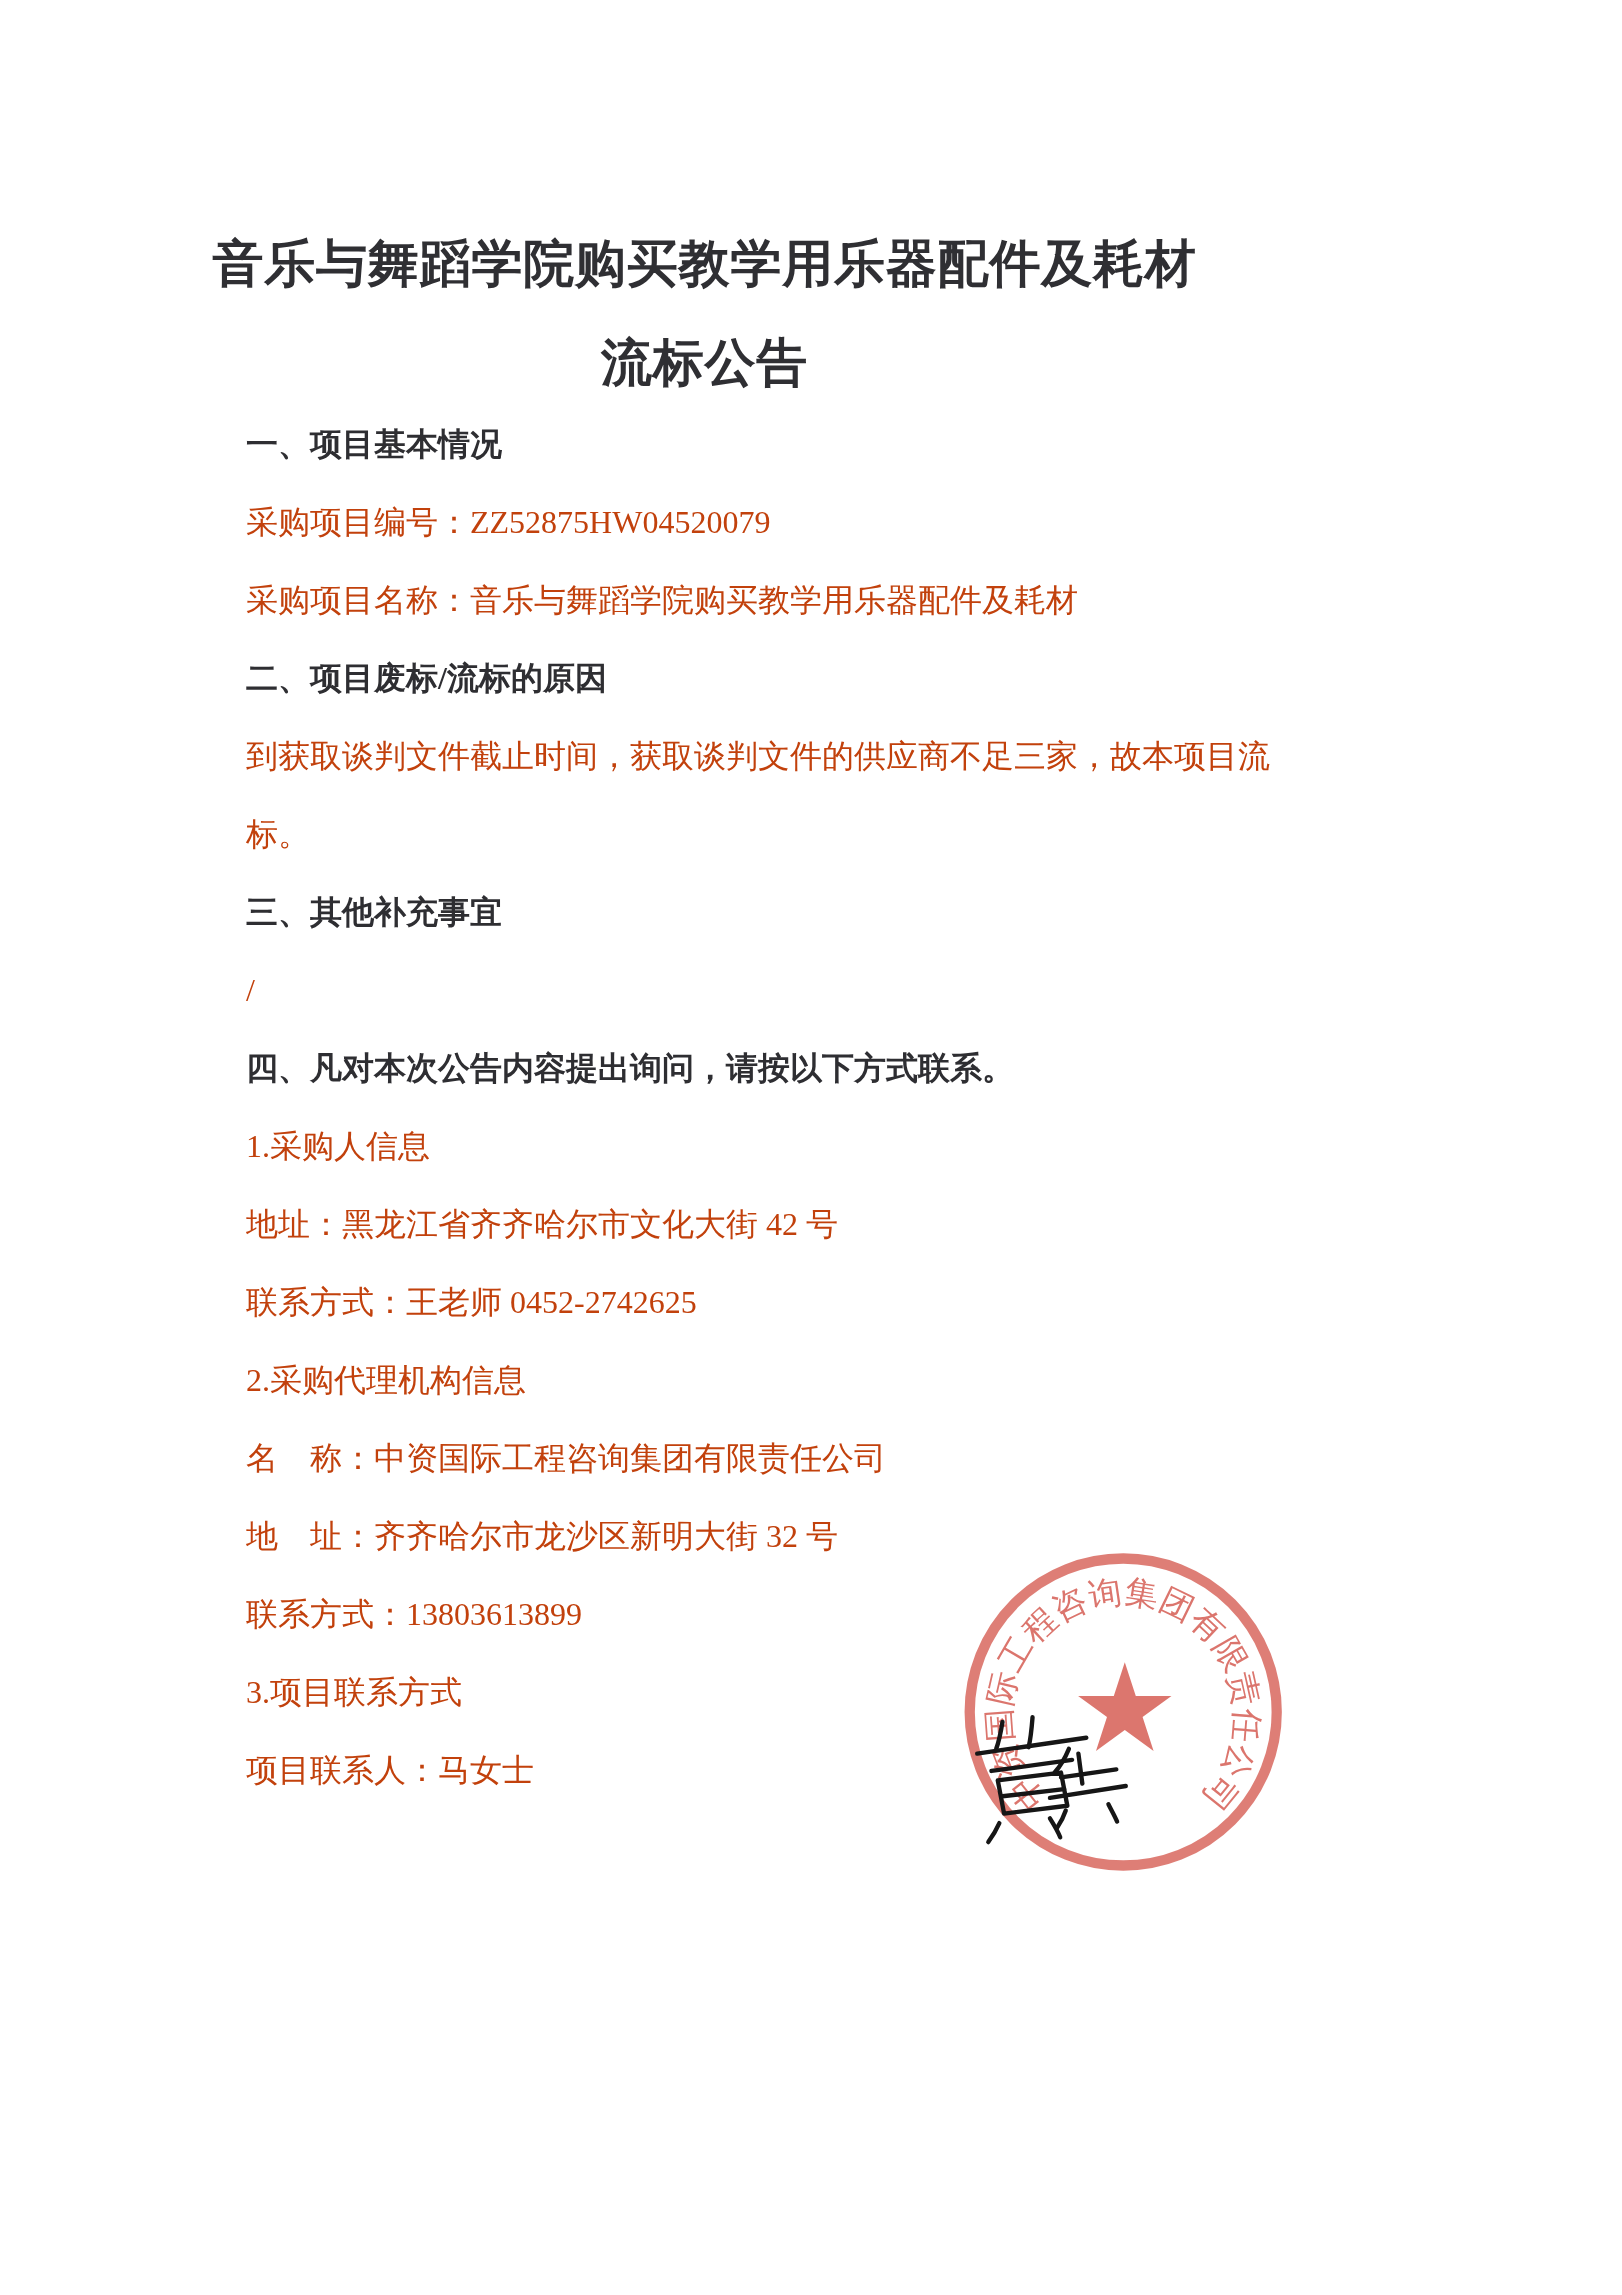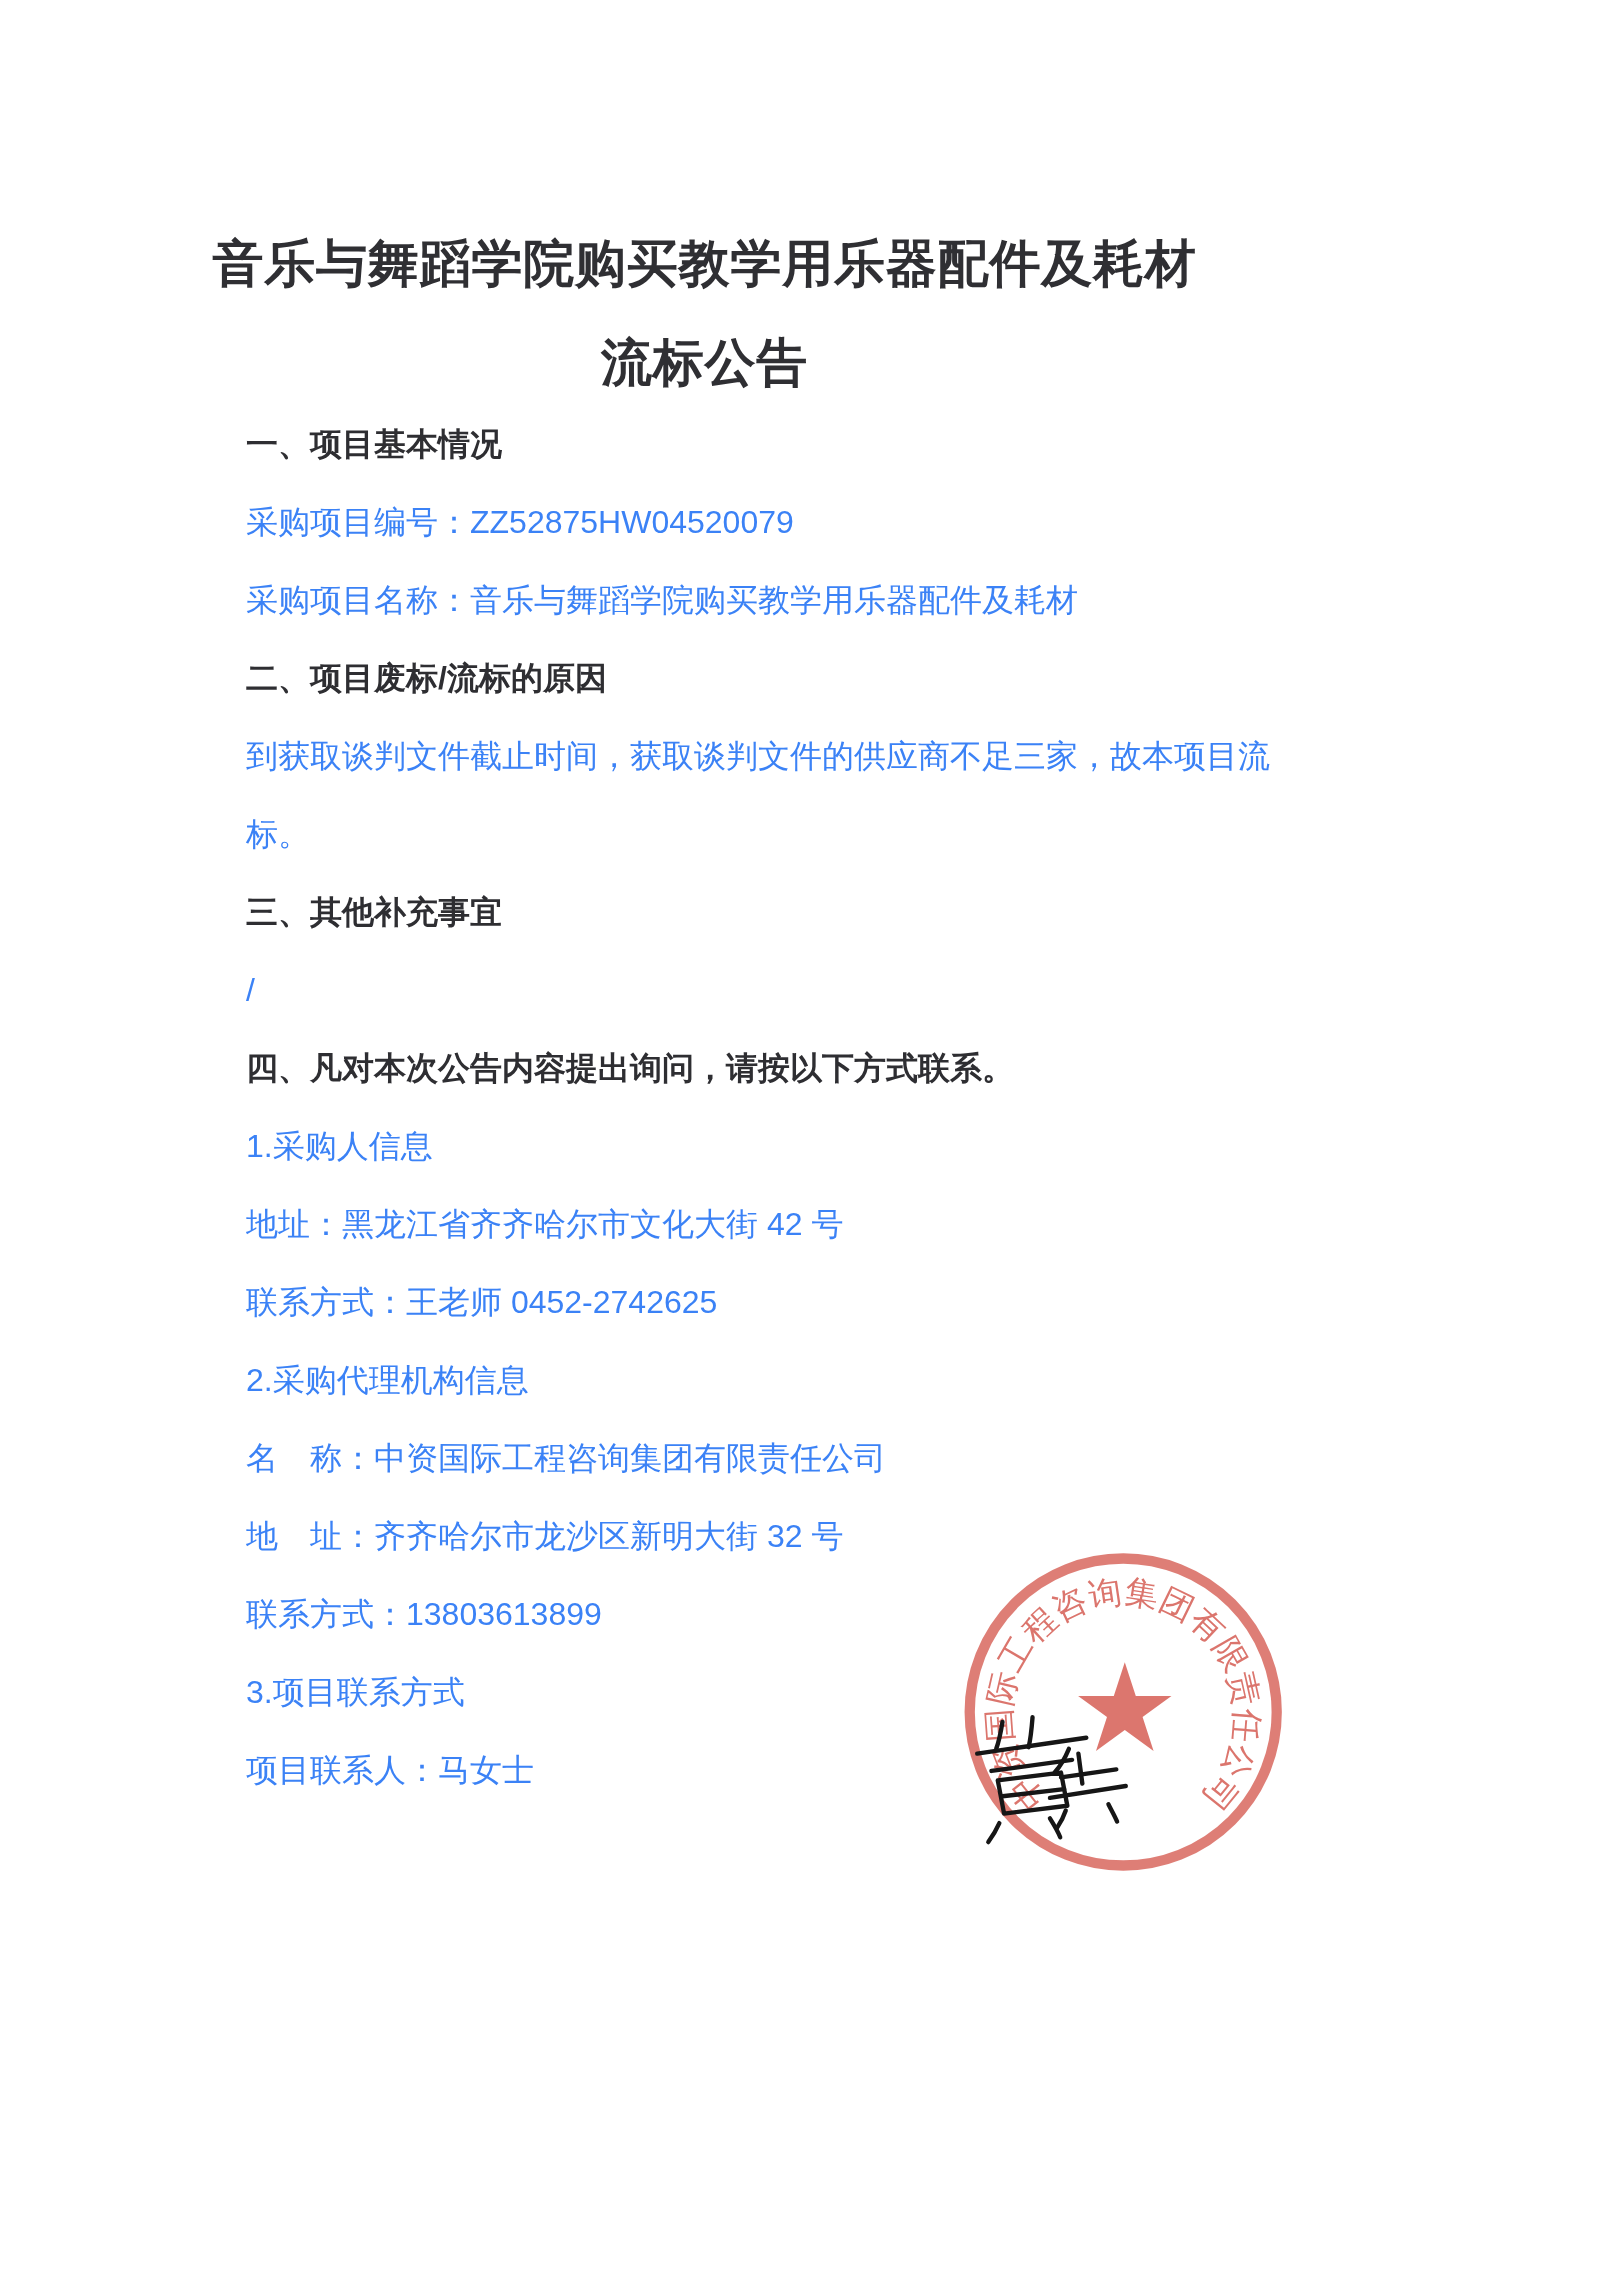--- a/index.html
+++ b/index.html
@@ -23,27 +23,28 @@
     font-weight:bold;
     color:#2f2f33;
     letter-spacing:0.8px;
     white-space:pre-wrap;
   }
   h1.subtitle{margin-top:48px;}
   .body{
     margin-top:17.4px;
     padding-left:246px;
     padding-right:114px;
+    font-family:Liberation Serif, serif;
   }
   .body p{
     margin:0;
     font-size:32px;
     line-height:78px;
     white-space:pre-wrap;
-    color:#3b82f6;
+    color:#c2410c;
   }
   .body p.h{
     font-weight:bold;
     color:#2e2e32;
   }
   .phone-gap{margin-left:57px;}
   .stamp{
     position:absolute;
     left:961px;
     top:1549px;

